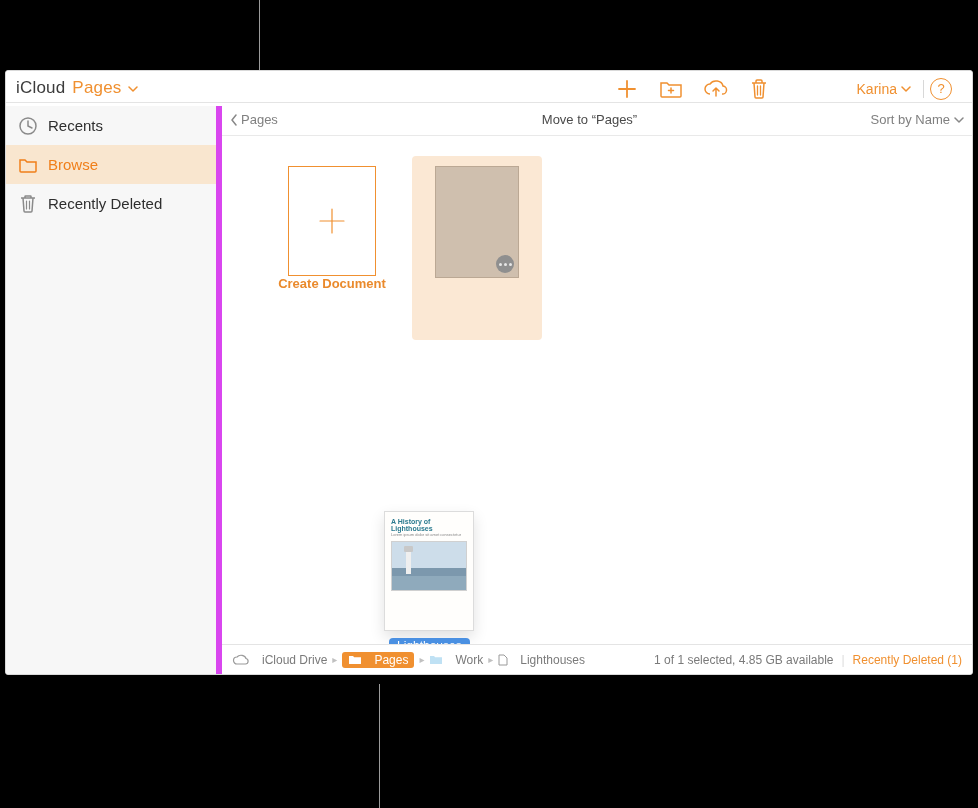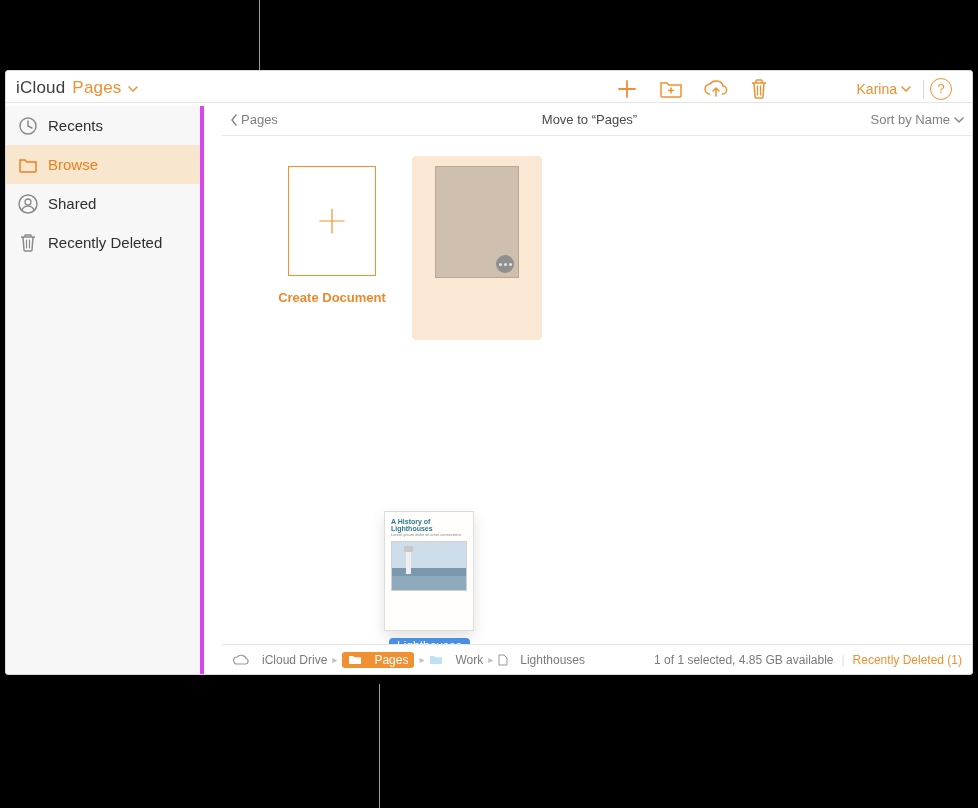--- a/index.html
+++ b/index.html
@@ -14,38 +14,38 @@
     .brand-pages { color:#f09030; font-weight:400; margin-left:2px; }
     .brand-chev { display:inline-block; margin-left:2px; vertical-align:middle; }
 
     .tb-icons { position:absolute; right:0; top:0; height:35px; display:flex; align-items:center; padding-right:20px; }
     .tb-btn { width:44px; height:35px; display:flex; align-items:center; justify-content:center; cursor:pointer; }
     .user { color:#f09030; font-size:14px; display:flex; align-items:center; gap:4px; padding:0 6px; cursor:pointer; }
     .vdiv { width:1px; height:18px; background:#d8d8d8; margin:0 6px; }
     .help { width:22px; height:22px; border:1.5px solid #f09030; border-radius:50%; display:flex; align-items:center; justify-content:center; color:#f09030; font-size:13px; cursor:pointer; }
 
     
-    .sidebar { position:absolute; left:0; top:35px; bottom:0; width:198px; background:#f7f7f7; border-right:4px solid #d946ef; }
+    .sidebar { position:absolute; left:0; top:35px; bottom:0; width:216px; background:#f7f7f7; border-right:6px solid #d946ef; }
     .side-item { height:39px; display:flex; align-items:center; padding-left:12px; gap:10px; font-size:15px; color:#2e2e2e; cursor:pointer; }
     .side-item.selected { background:#f9e6cf; color:#f07f1a; }
     .side-item .icn { width:20px; height:20px; display:flex; align-items:center; justify-content:center; flex:0 0 20px;}
 
     
     .main { position:absolute; left:216px; right:0; top:35px; bottom:30px; background:#fff; }
     .subhdr { height:30px; border-bottom:1px solid #e9e9e9; position:relative; font-size:13px; color:#808080; }
     .back { position:absolute; left:8px; top:6px; display:flex; align-items:center; gap:3px; cursor:pointer; }
     .subtitle { position:absolute; left:0; right:15px; top:6px; text-align:center; color:#4a4a4a; }
     .sort { position:absolute; right:8px; top:6px; display:flex; align-items:center; gap:4px; cursor:pointer; color:#808080; }
 
     .canvas { position:absolute; left:0; right:0; top:30px; bottom:0; }
 
     
     .create-tile { position:absolute; left:40px; top:30px; width:140px; text-align:center; }
     .create-box { width:88px; height:110px; margin:0 auto; border:1px solid #f09030; display:flex; align-items:center; justify-content:center; cursor:pointer; background:#fff; }
-    .create-label { margin-top:14px; font-size:13px; font-weight:600; color:#ea8a2c; }
+    .create-label { font-size:13px; font-weight:600; color:#ea8a2c; }
 
     
     .doc-tile { position:absolute; left:190px; top:20px; width:130px; height:184px; background:#fbe8d4; border-radius:4px; display:flex; align-items:flex-start; justify-content:center; cursor:pointer; }
     .doc-page { margin-top:10px; width:84px; height:112px; background:#cfbfae; border:1px solid #bba894; position:relative; }
     .doc-more { position:absolute; right:4px; bottom:4px; width:18px; height:18px; border-radius:50%; background:#8f8f8f; display:flex; align-items:center; justify-content:center; gap:2px; }
     .doc-more span { width:3px; height:3px; border-radius:50%; background:#e6e6e6; }
 
     
     .ghost { position:absolute; left:162px; top:375px; width:90px; height:120px; background:#fffefc; border:1px solid #dcdcdc; box-shadow:0 6px 14px rgba(0,0,0,.12); padding:6px; cursor:grabbing; }
     .ghost-title { color:#2a7a8f; font-size:7px; font-weight:600; }
@@ -144,30 +144,20 @@
     <div class="side-item selected">
       <span class="icn">
         <svg width="20" height="18" viewBox="0 0 20 18">
             <path d="M2 4 h5 l2 2 h9 v9 a1 1 0 0 1 -1 1 H3 a1 1 0 0 1 -1 -1 Z" fill="none" stroke="#f07f1a" stroke-width="1.5"></path>
           </svg>
       </span>
       <span>Browse</span>
     </div>
     <div class="side-item">
       <span class="icn">
-        <svg width="20" height="20" viewBox="0 0 20 20">
-            <circle cx="10" cy="10" r="9" fill="none" stroke="#8a8a8a" stroke-width="1.5"></circle>
-            <circle cx="10" cy="8" r="3" fill="none" stroke="#8a8a8a" stroke-width="1.3"></circle>
-            <path d="M4 17 a6 5 0 0 1 12 0" fill="none" stroke="#8a8a8a" stroke-width="1.3"></path>
-          </svg>
-      </span>
-      <span>Shared</span>
-    </div>
-    <div class="side-item">
-      <span class="icn">
         <svg width="18" height="20" viewBox="0 0 18 20">
             <path d="M2 4 h14 M6 4 V2.5 a.5 .5 0 0 1 .5 -.5 h5 a.5 .5 0 0 1 .5 .5 V4 M4 4 l1 13 a1 1 0 0 0 1 1 h6 a1 1 0 0 0 1 -1 l1 -13" fill="none" stroke="#8a8a8a" stroke-width="1.5"></path>
             <path d="M7.5 7 v8 M10.5 7 v8" stroke="#8a8a8a" stroke-width="1.2" stroke-linecap="round"></path>
           </svg>
       </span>
       <span>Recently Deleted</span>
     </div>
   </div>
 
   <div class="main">

